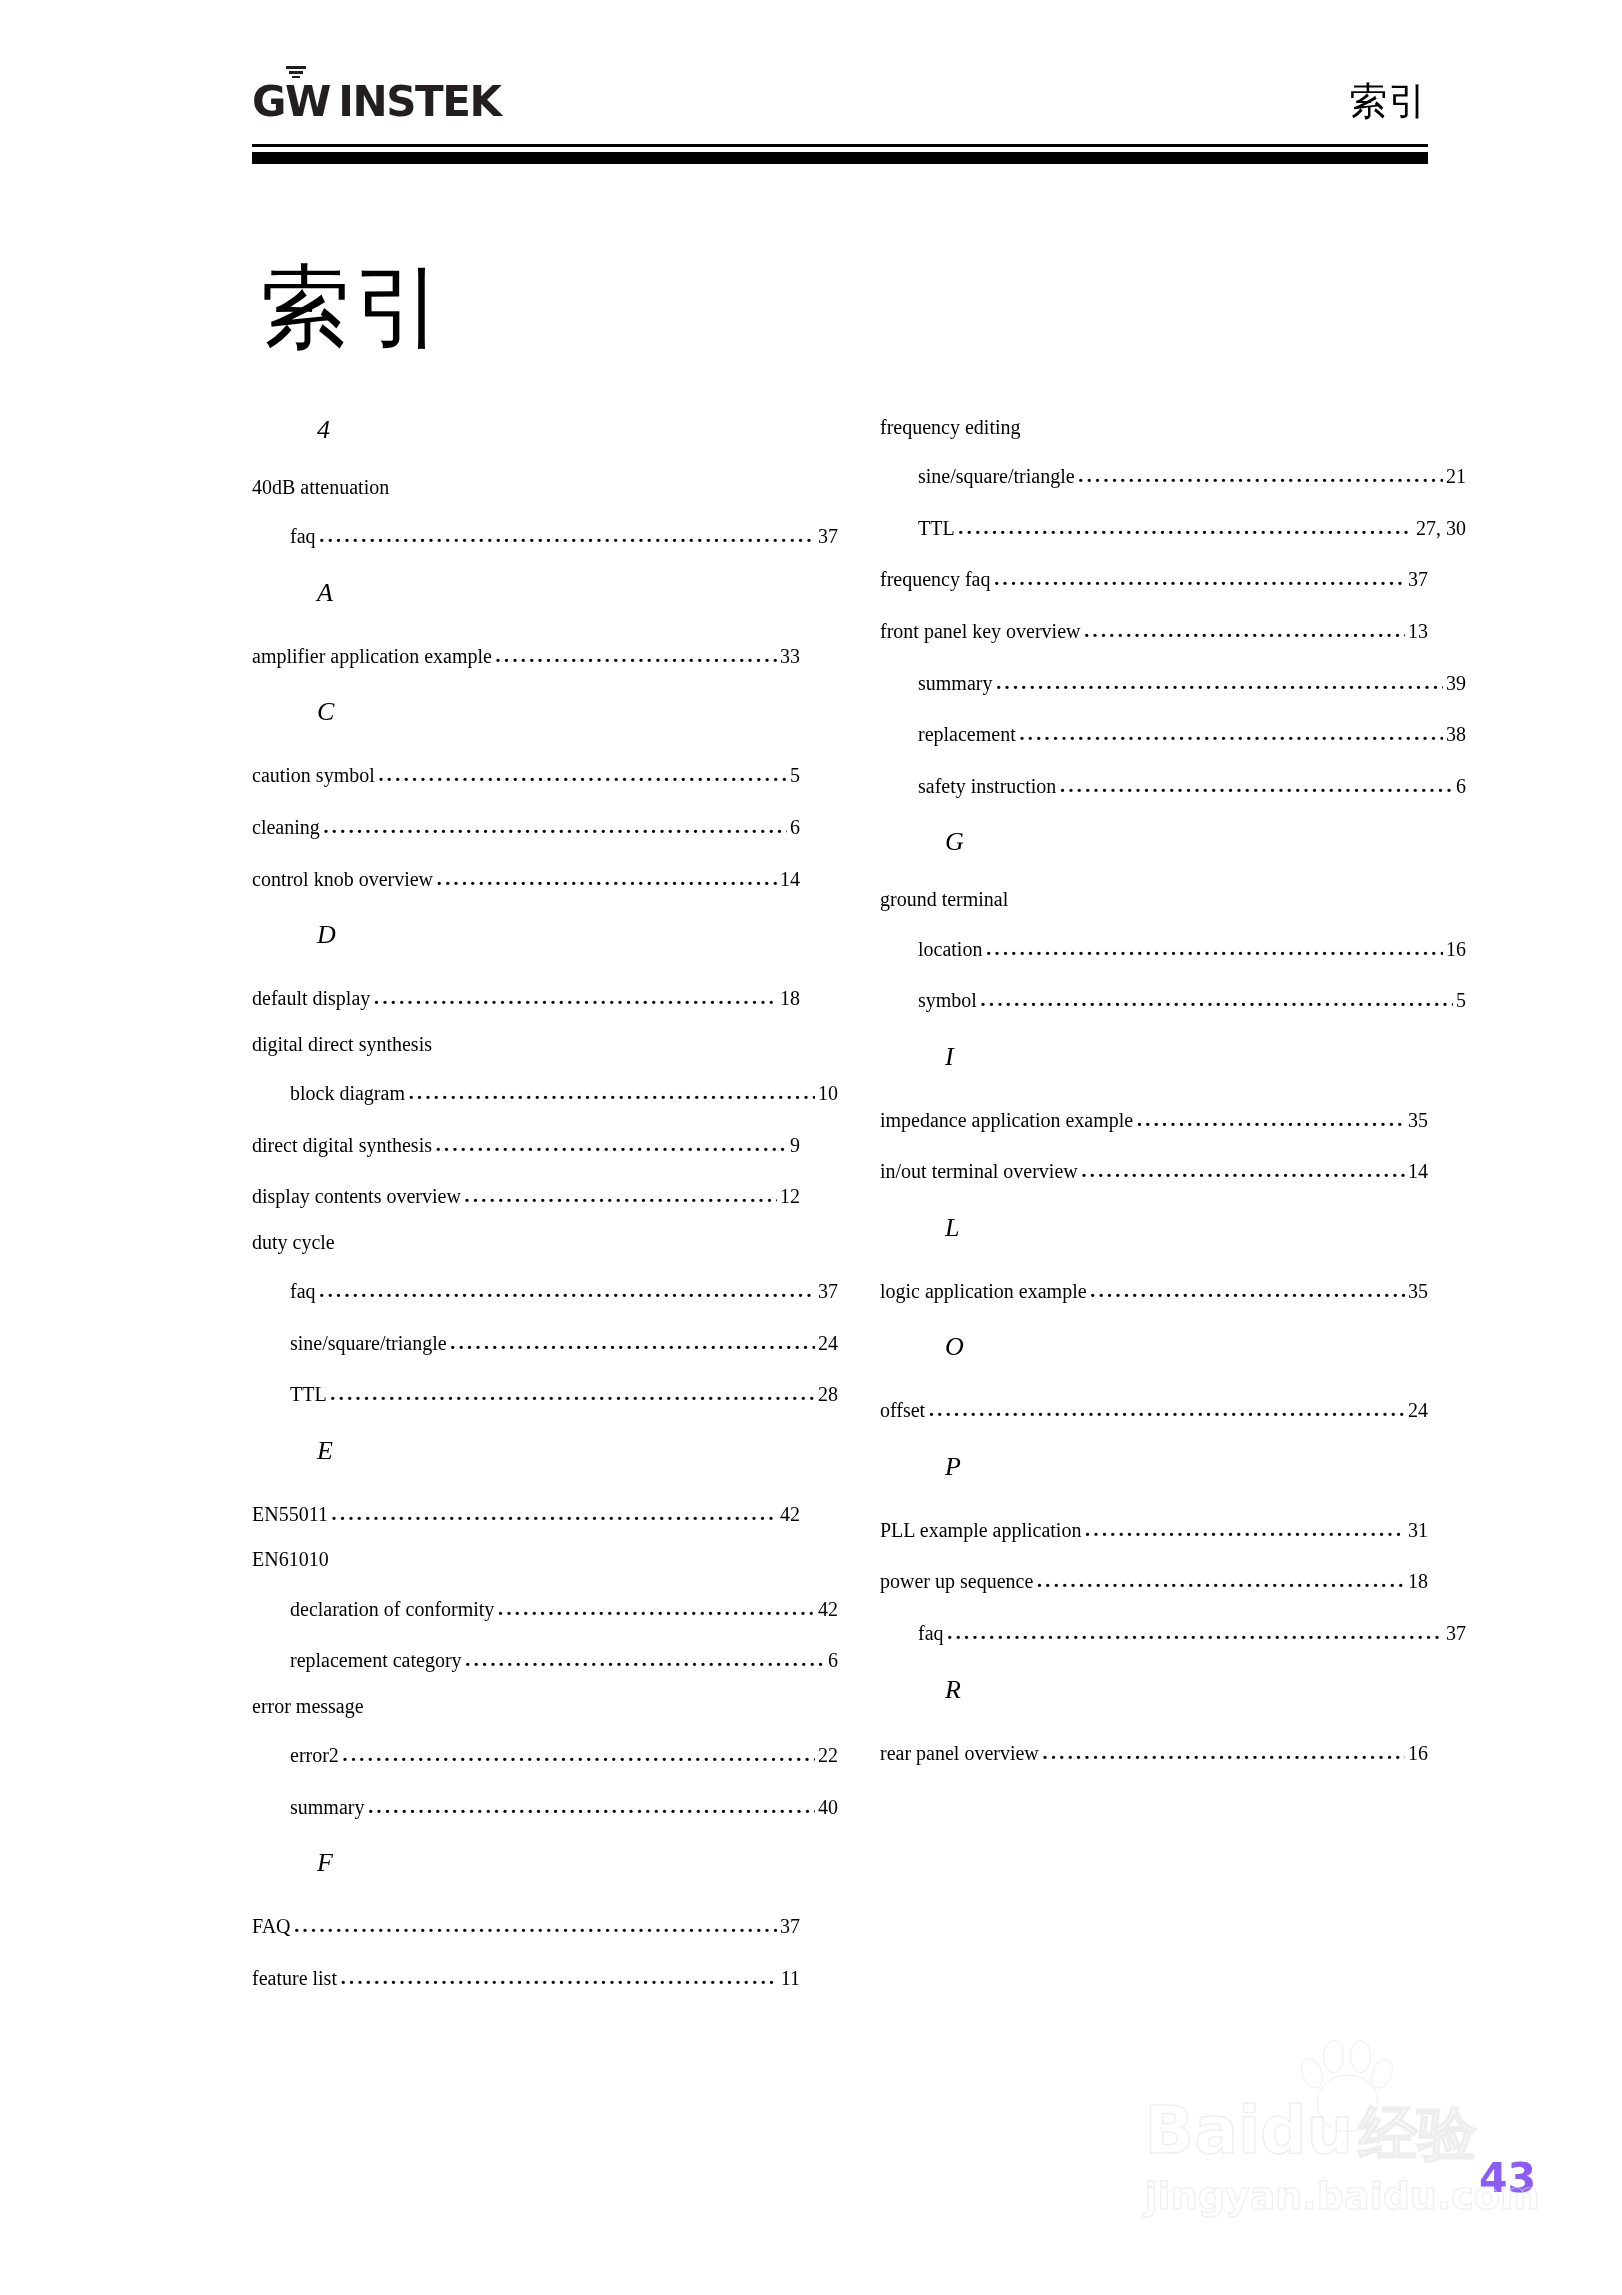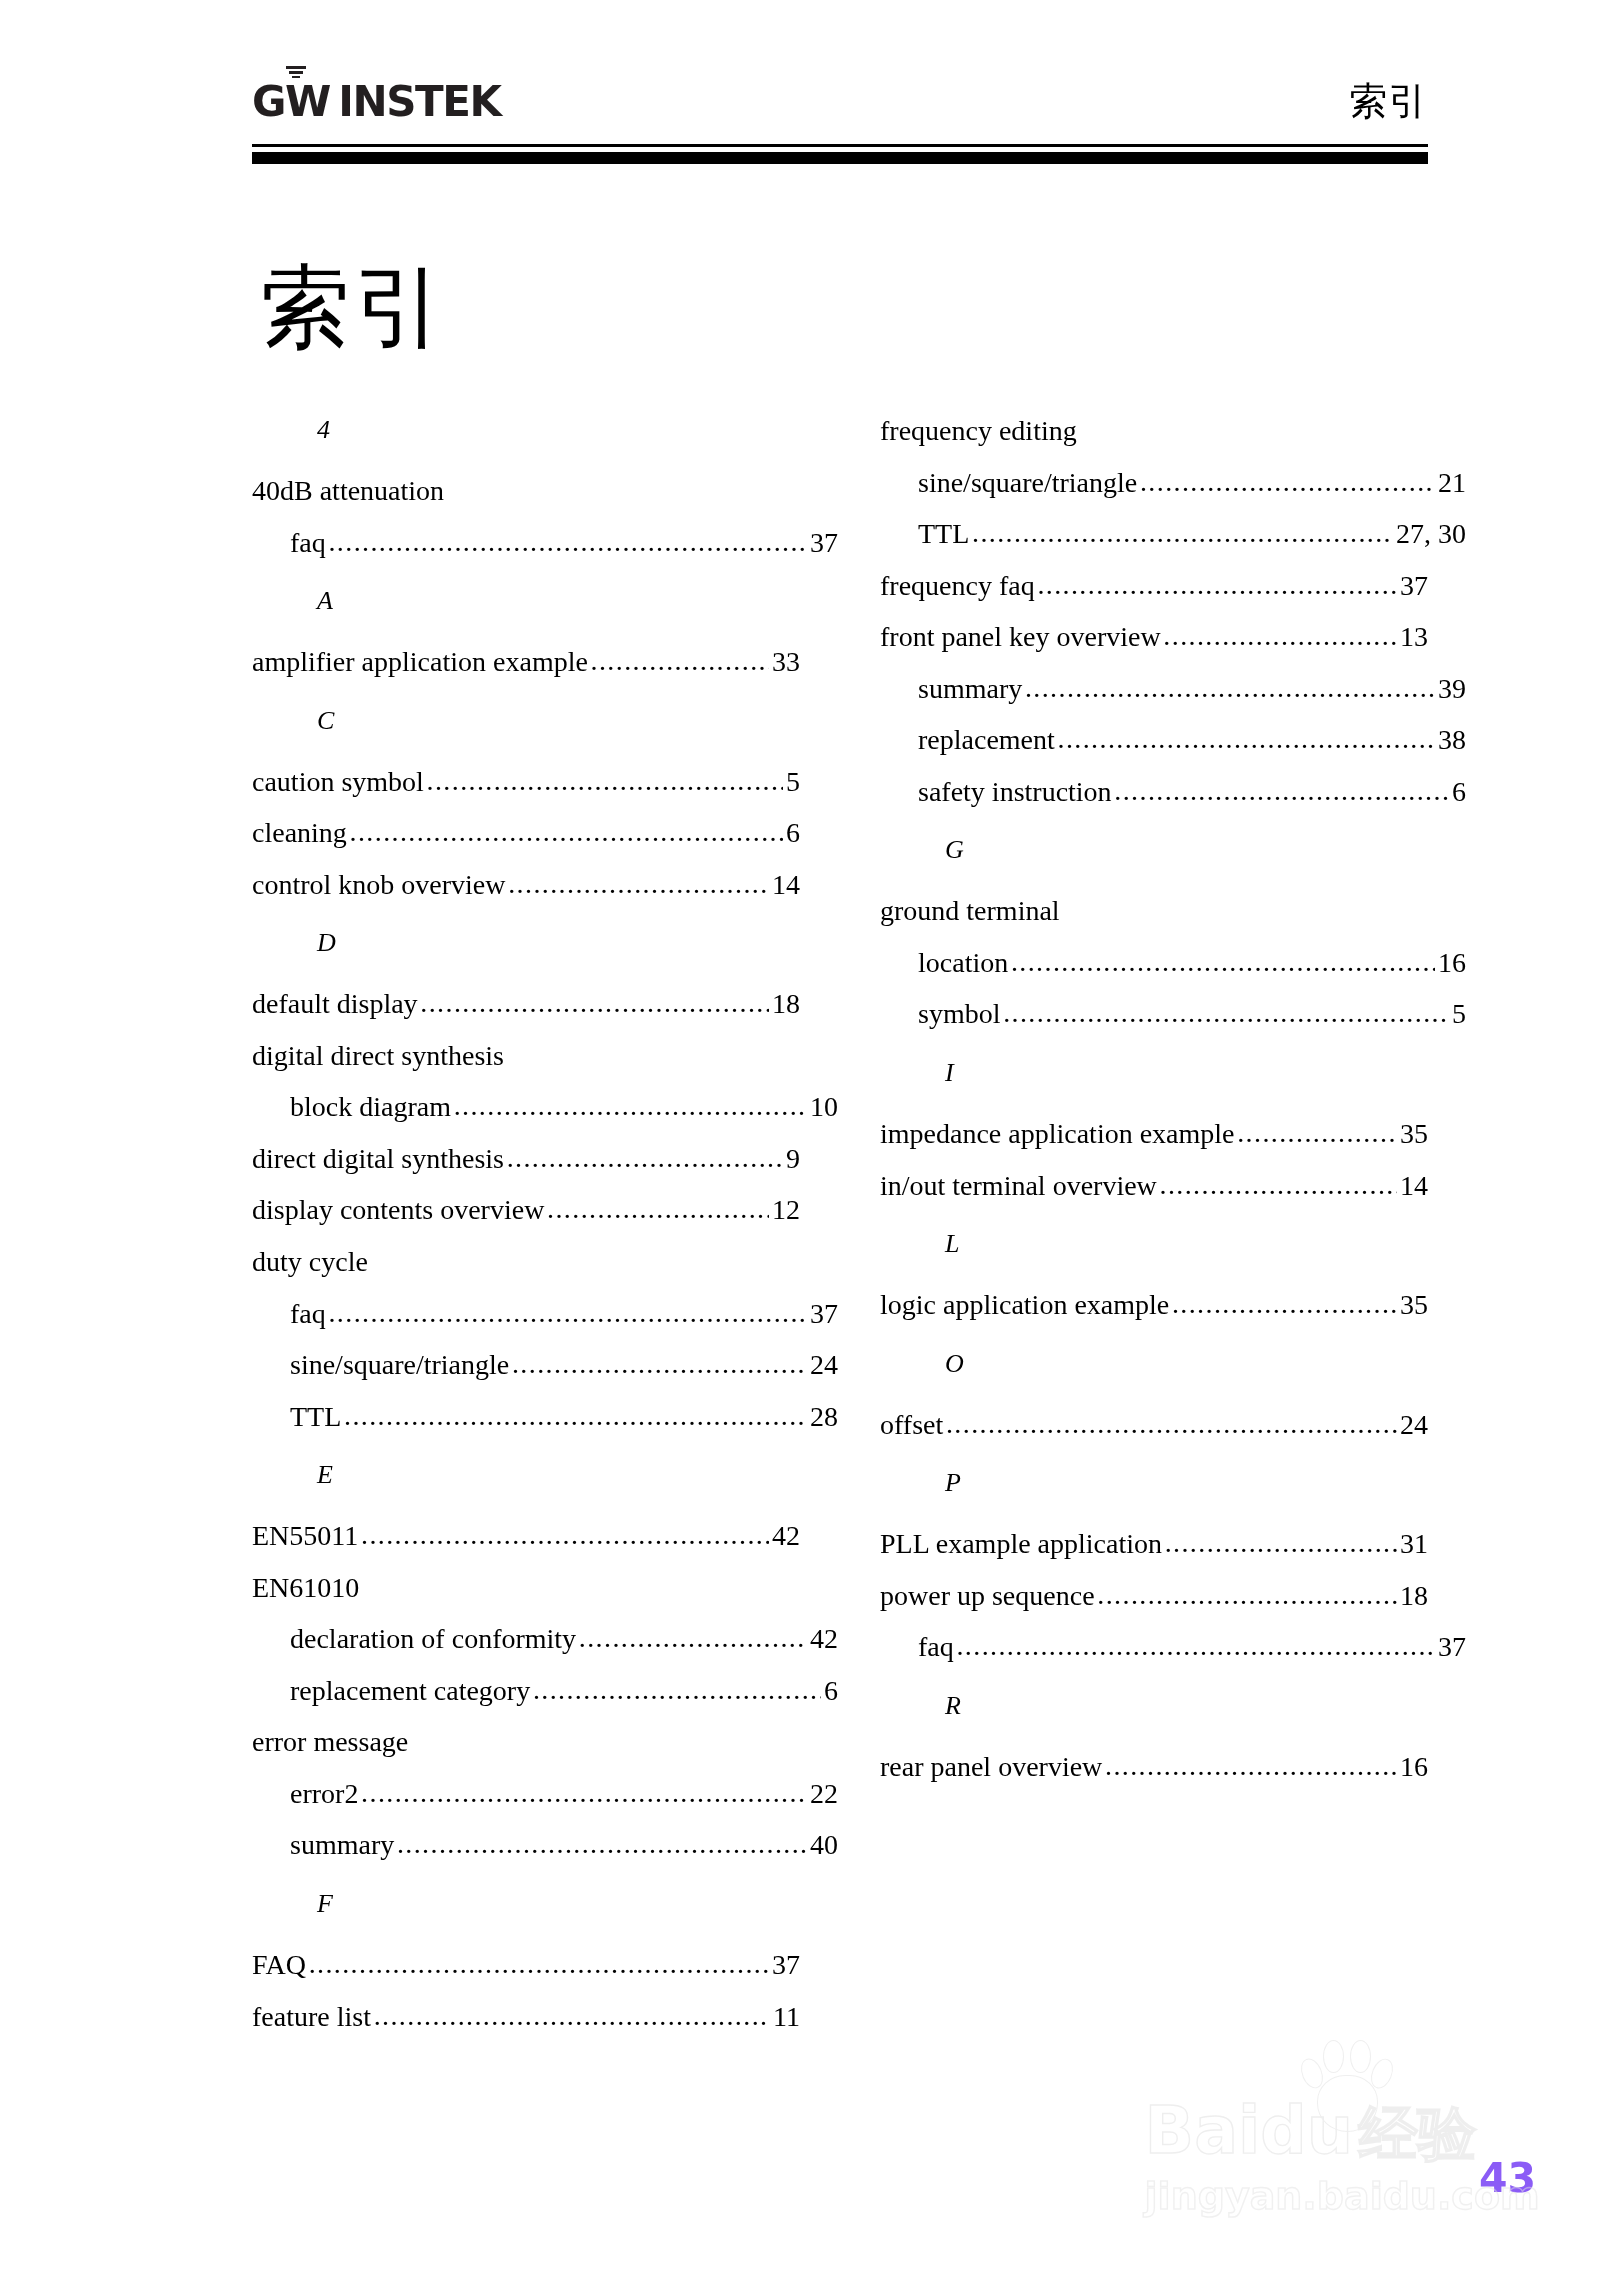--- a/index.html
+++ b/index.html
@@ -38,21 +38,21 @@
   .col{width:548px;}
 
   .sec-letter{
     font-style:italic;font-size:26px;line-height:1;
     padding-left:65px;margin:31px 0 34px 0;
   }
   .col > .sec-letter:first-child{margin-top:0;}
 
   .entry{
     display:flex;align-items:baseline;width:100%;
-    font-size:28px;line-height:1.02;margin-bottom:23px;
+    font-size:20px;line-height:1.02;margin-bottom:23px;
     white-space:nowrap;
   }
   .entry.sub{padding-left:38px;}
   .entry .txt{flex:0 0 auto;}
   .entry .lead{
     flex:1 1 auto;overflow:hidden;margin:0 2.7px;
     font-size:28px;letter-spacing:1.4px;
     transform:translateY(-1.4px);
   }
   .entry .lead::before{

